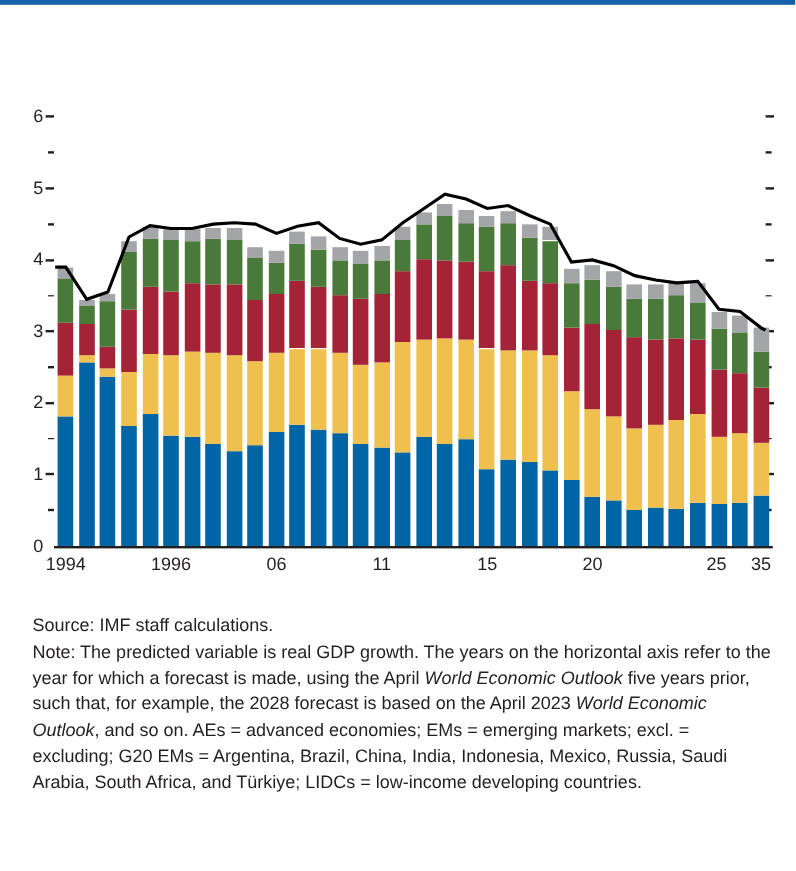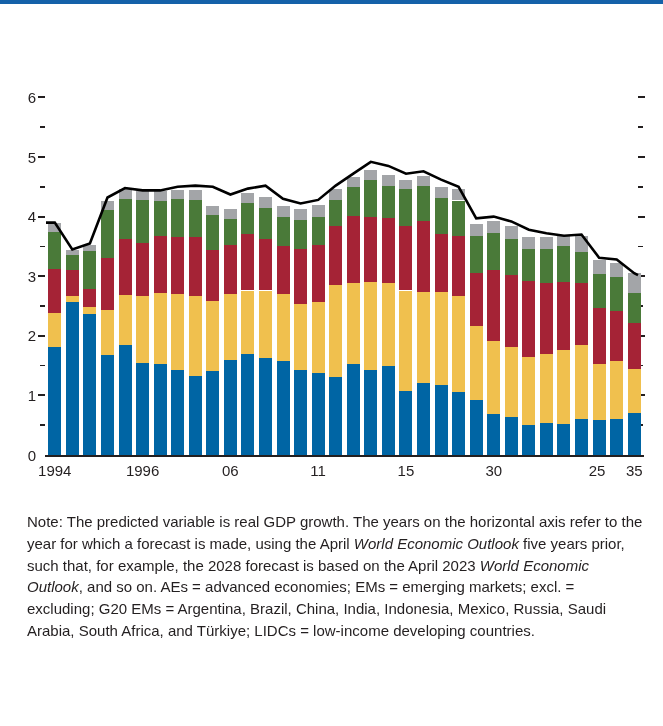--- a/index.html
+++ b/index.html
@@ -233,28 +233,29 @@
         <div class="seg" style="left: 627.721px; top: 328.28px; width: 13px; height: 41.72px; background: rgb(0, 101, 164);"></div>
         <div class="seg" style="left: 627.721px; top: 283.58px; width: 13px; height: 44.7px; background: rgb(240, 192, 78);"></div>
         <div class="seg" style="left: 627.721px; top: 238.284px; width: 13px; height: 45.296px; background: rgb(165, 35, 54);"></div>
         <div class="seg" style="left: 627.721px; top: 207.888px; width: 13px; height: 30.396px; background: rgb(74, 122, 57);"></div>
         <div class="seg" style="left: 627.721px; top: 188.22px; width: 13px; height: 19.668px; background: rgb(163, 165, 168);"></div>
         <div class="xtick-label" style="left: 54.7794px;">1994</div>
         <div class="xtick-label" style="left: 142.574px;">1996</div>
         <div class="xtick-label" style="left: 230.368px;">06</div>
         <div class="xtick-label" style="left: 318.162px;">11</div>
         <div class="xtick-label" style="left: 405.956px;">15</div>
-        <div class="xtick-label" style="left: 493.75px;">30</div>
+        <div class="xtick-label" style="left: 493.75px;">20</div>
         <div class="xtick-label" style="left: 597px;">25</div>
         <div class="xtick-label" style="left: 634.221px;">35</div>
       </div>
     <div class="baseline"></div>
 
 
   <svg width="663" height="400" class="overlay">
         <polyline points="46.0,137.6 54.8,137.6 72.3,164.4 89.9,158.4 107.5,112.5 125.0,103.0 142.6,105.4 160.1,105.4 177.7,101.8 195.3,100.6 212.8,101.8 230.4,109.5 247.9,103.6 265.5,100.6 283.0,113.7 300.6,118.5 318.2,114.9 335.7,100.6 353.3,88.7 370.8,76.8 388.4,80.9 406.0,88.7 423.5,86.3 441.1,94.6 458.6,101.8 476.2,133.4 493.7,131.6 511.3,136.4 528.9,144.7 546.4,148.3 564.0,150.7 581.5,149.5 599.1,172.7 616.7,174.5 634.2,188.2 638.0,190.2" fill="none" stroke="#000000" stroke-width="2.6"></polyline>
       </svg>
     </div>
 
   <div class="footer">
+    <div>Source: IMF staff calculations.</div>
     <div id="note"><span>Note: The predicted variable is real GDP growth. The years on the horizontal axis refer to the year for which a forecast is made, using the April </span><span class="it">World Economic Outlook</span><span> five years prior, such that, for example, the 2028 forecast is based on the April 2023 </span><span class="it">World Economic Outlook</span><span>, and so on. AEs = advanced economies; EMs = emerging markets; excl. = excluding; G20 EMs = Argentina, Brazil, China, India, Indonesia, Mexico, Russia, Saudi Arabia, South Africa, and Türkiye; LIDCs = low-income developing countries.</span></div>
   </div>
 </div>
 
 </body></html>

